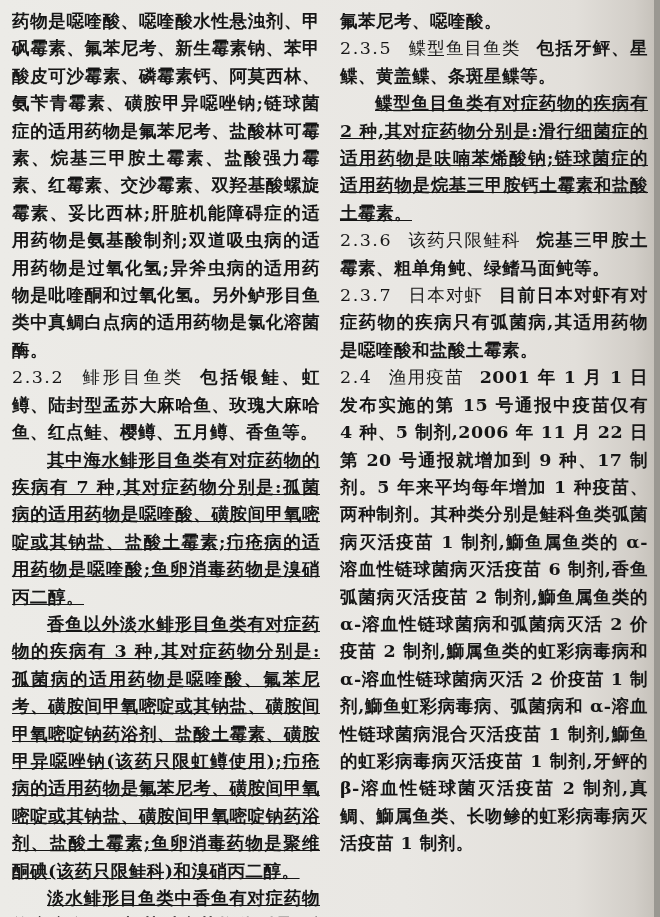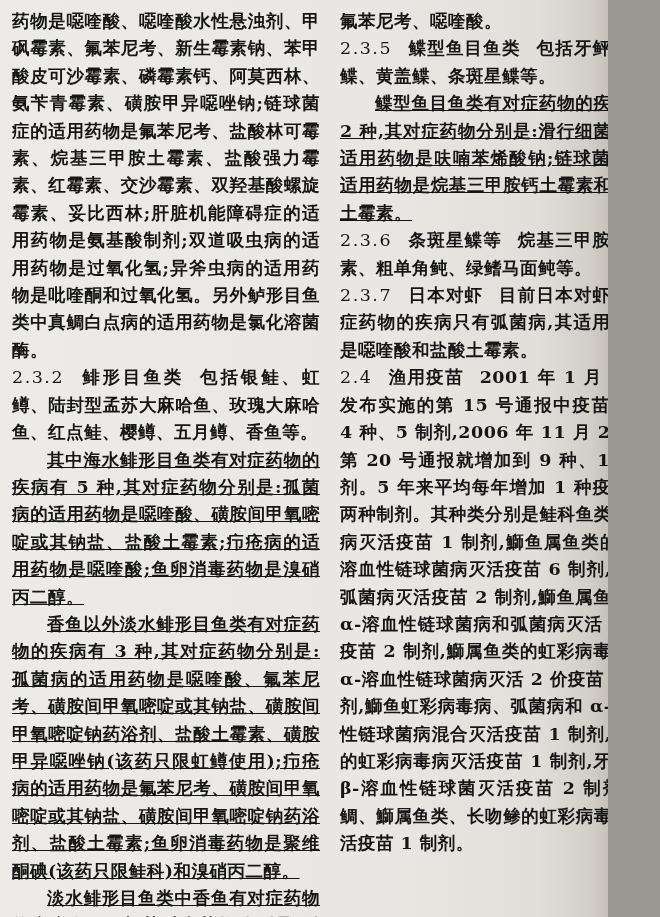--- a/index.html
+++ b/index.html
@@ -3,21 +3,21 @@
 <meta charset="utf-8">
 <style>
   html, body {
     margin: 0;
     padding: 0;
     background: #9a9892;
   }
   .page {
     position: relative;
     box-sizing: border-box;
-    width: 608px;
+    width: 654px;
     height: 917px;
     margin: 0;
     padding: 8px 10px 6px 12px;
     background: linear-gradient(90deg, #ecebe7 0%, #e9e7e3 62%, #e2dfda 88%, #d2cec8 97%, #c6c2bb 100%);
     color: #161616;
     font-family: "DejaVu Serif", "Liberation Serif", serif;
     font-size: 17.5px;
     line-height: 27.4px;
     font-weight: 600;
     overflow: hidden;
@@ -39,43 +39,43 @@
     text-indent: 2em;
     text-decoration: underline;
   }
   .num {
     font-weight: 400;
     margin-right: 0.9em;
     letter-spacing: 1.5px;
     white-space: nowrap;
   }
   .title {
-    font-weight: 700;
+    font-weight: 400;
     margin-right: 0.9em;
   }
 </style>
 </head>
 <body>
 
 <div class="page">
   <div class="cols">
 
     <div class="col">
       <p class="para"><span>药物是噁喹酸、噁喹酸水性悬浊剂、甲砜霉素、氟苯尼考、新生霉素钠、苯甲酸皮可沙霉素、磷霉素钙、阿莫西林、氨苄青霉素、磺胺甲异噁唑钠;链球菌症的适用药物是氟苯尼考、盐酸林可霉素、烷基三甲胺土霉素、盐酸强力霉素、红霉素、交沙霉素、双羟基酸螺旋霉素、妥比西林;肝脏机能障碍症的适用药物是氨基酸制剂;双道吸虫病的适用药物是过氧化氢;异斧虫病的适用药物是吡喹酮和过氧化氢。另外鲈形目鱼类中真鲷白点病的适用药物是氯化溶菌酶。</span></p>
       <p class="para"><span class="num">2.3.2</span><span class="title">鲱形目鱼类</span><span>包括银鲑、虹鳟、陆封型孟苏大麻哈鱼、玫瑰大麻哈鱼、红点鲑、樱鳟、五月鳟、香鱼等。</span></p>
-      <p class="para indent"><span>其中海水鲱形目鱼类有对症药物的疾病有 5 种,其对症药物分别是:孤菌病的适用药物是噁喹酸、磺胺间甲氧嘧啶或其钠盐、盐酸土霉素;疖疮病的适用药物是噁喹酸;鱼卵消毒药物是溴硝丙二醇。</span></p>
+      <p class="para indent"><span>其中海水鲱形目鱼类有对症药物的疾病有 7 种,其对症药物分别是:孤菌病的适用药物是噁喹酸、磺胺间甲氧嘧啶或其钠盐、盐酸土霉素;疖疮病的适用药物是噁喹酸;鱼卵消毒药物是溴硝丙二醇。</span></p>
       <p class="para indent"><span>香鱼以外淡水鲱形目鱼类有对症药物的疾病有 3 种,其对症药物分别是:孤菌病的适用药物是噁喹酸、氟苯尼考、磺胺间甲氧嘧啶或其钠盐、磺胺间甲氧嘧啶钠药浴剂、盐酸土霉素、磺胺甲异噁唑钠(该药只限虹鳟使用);疖疮病的适用药物是氟苯尼考、磺胺间甲氧嘧啶或其钠盐、磺胺间甲氧嘧啶钠药浴剂、盐酸土霉素;鱼卵消毒药物是聚维酮碘(该药只限鲑科)和溴硝丙二醇。</span></p>
       <p class="para indent"><span>淡水鲱形目鱼类中香鱼有对症药物的疾病有 3 种,其对症药物分别是:孤菌病的适用药物是噁喹酸、噁喹酸药浴剂、氟苯尼考、磺胺间甲氧嘧啶或其钠盐、磺胺间甲氧嘧啶及奥普美林合剂、磺胺甲异噁唑钠;冷水病的适用药物是磺胺甲异噁唑钠;鱼卵消毒的药物是溴硝丙二醇。</span></p>
 
     </div>
 
     <div class="col">
       <p class="para"><span>氟苯尼考、噁喹酸。</span></p>
       <p class="para"><span class="num">2.3.5</span><span class="title">鲽型鱼目鱼类</span><span>包括牙鲆、星鲽、黄盖鲽、条斑星鲽等。</span></p>
       <p class="para indent"><span>鲽型鱼目鱼类有对症药物的疾病有 2 种,其对症药物分别是:滑行细菌症的适用药物是呋喃苯烯酸钠;链球菌症的适用药物是烷基三甲胺钙土霉素和盐酸土霉素。</span></p>
-      <p class="para"><span class="num">2.3.6</span><span class="title">条斑星鲽等</span><span>烷基三甲胺土霉素、粗单角鲀、绿鳍马面鲀等。</span></p>
+      <p class="para"><span class="num">2.3.6</span><span class="title">该药只限鲑科</span><span>烷基三甲胺土霉素、粗单角鲀、绿鳍马面鲀等。</span></p>
       <p class="para"><span class="num">2.3.7</span><span class="title">日本对虾</span><span>目前日本对虾有对症药物的疾病只有弧菌病,其适用药物是噁喹酸和盐酸土霉素。</span></p>
       <p class="para"><span class="num">2.4</span><span class="title">渔用疫苗</span><span>2001 年 1 月 1 日发布实施的第 15 号通报中疫苗仅有 4 种、5 制剂,2006 年 11 月 22 日第 20 号通报就增加到 9 种、17 制剂。5 年来平均每年增加 1 种疫苗、两种制剂。其种类分别是鲑科鱼类弧菌病灭活疫苗 1 制剂,鰤鱼属鱼类的 α-溶血性链球菌病灭活疫苗 6 制剂,香鱼弧菌病灭活疫苗 2 制剂,鰤鱼属鱼类的 α-溶血性链球菌病和弧菌病灭活 2 价疫苗 2 制剂,鰤属鱼类的虹彩病毒病和 α-溶血性链球菌病灭活 2 价疫苗 1 制剂,鰤鱼虹彩病毒病、弧菌病和 α-溶血性链球菌病混合灭活疫苗 1 制剂,鰤鱼的虹彩病毒病灭活疫苗 1 制剂,牙鲆的 β-溶血性链球菌灭活疫苗 2 制剂,真鲷、鰤属鱼类、长吻鲹的虹彩病毒病灭活疫苗 1 制剂。</span></p>
 
     </div>
 
   </div>
 </div>
 
 </body></html>

